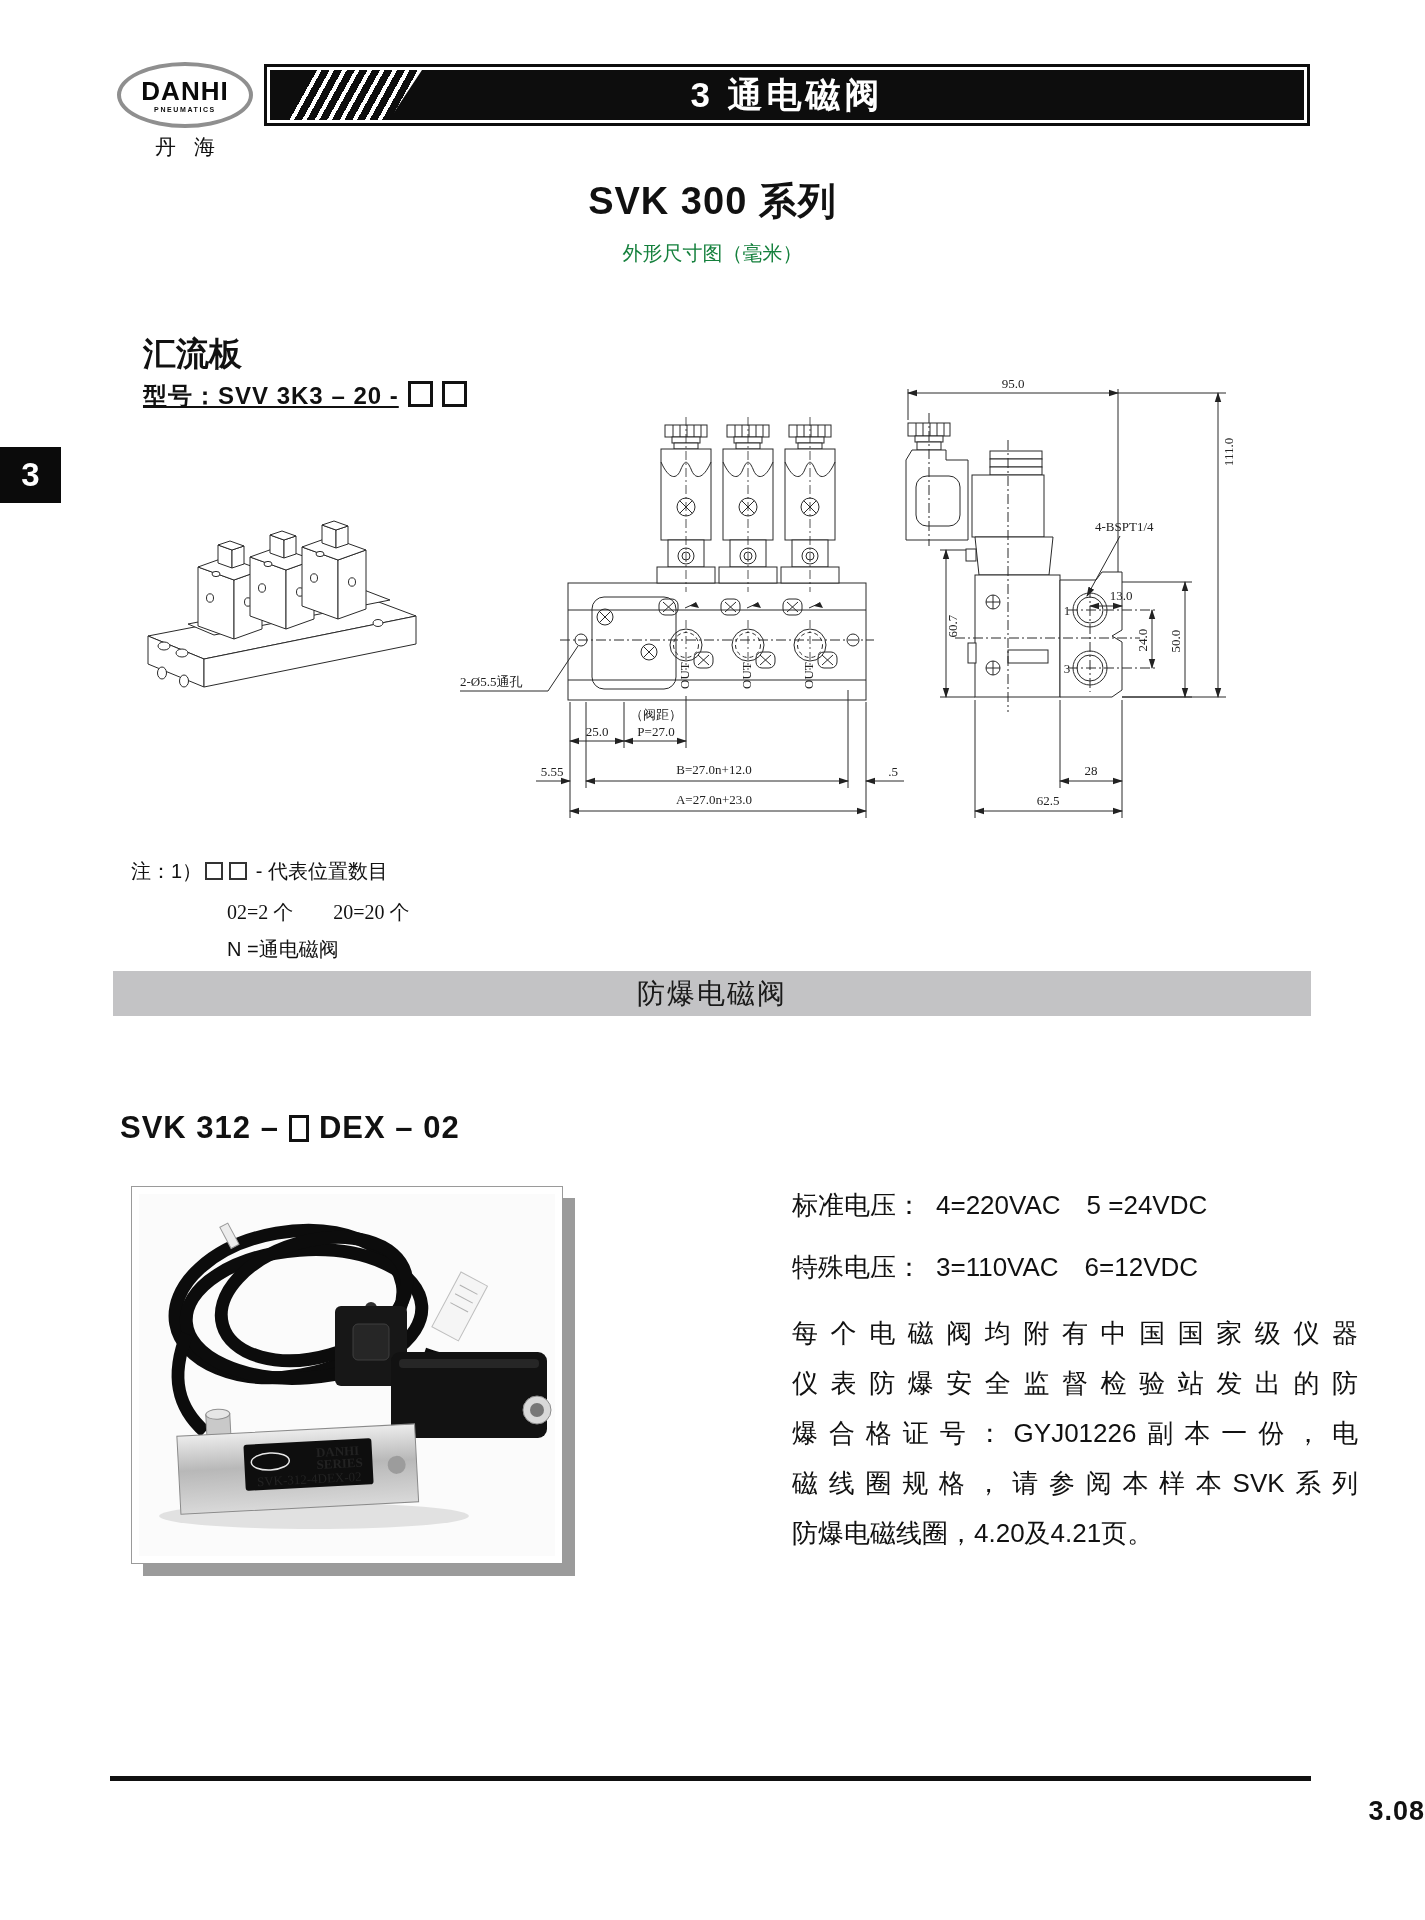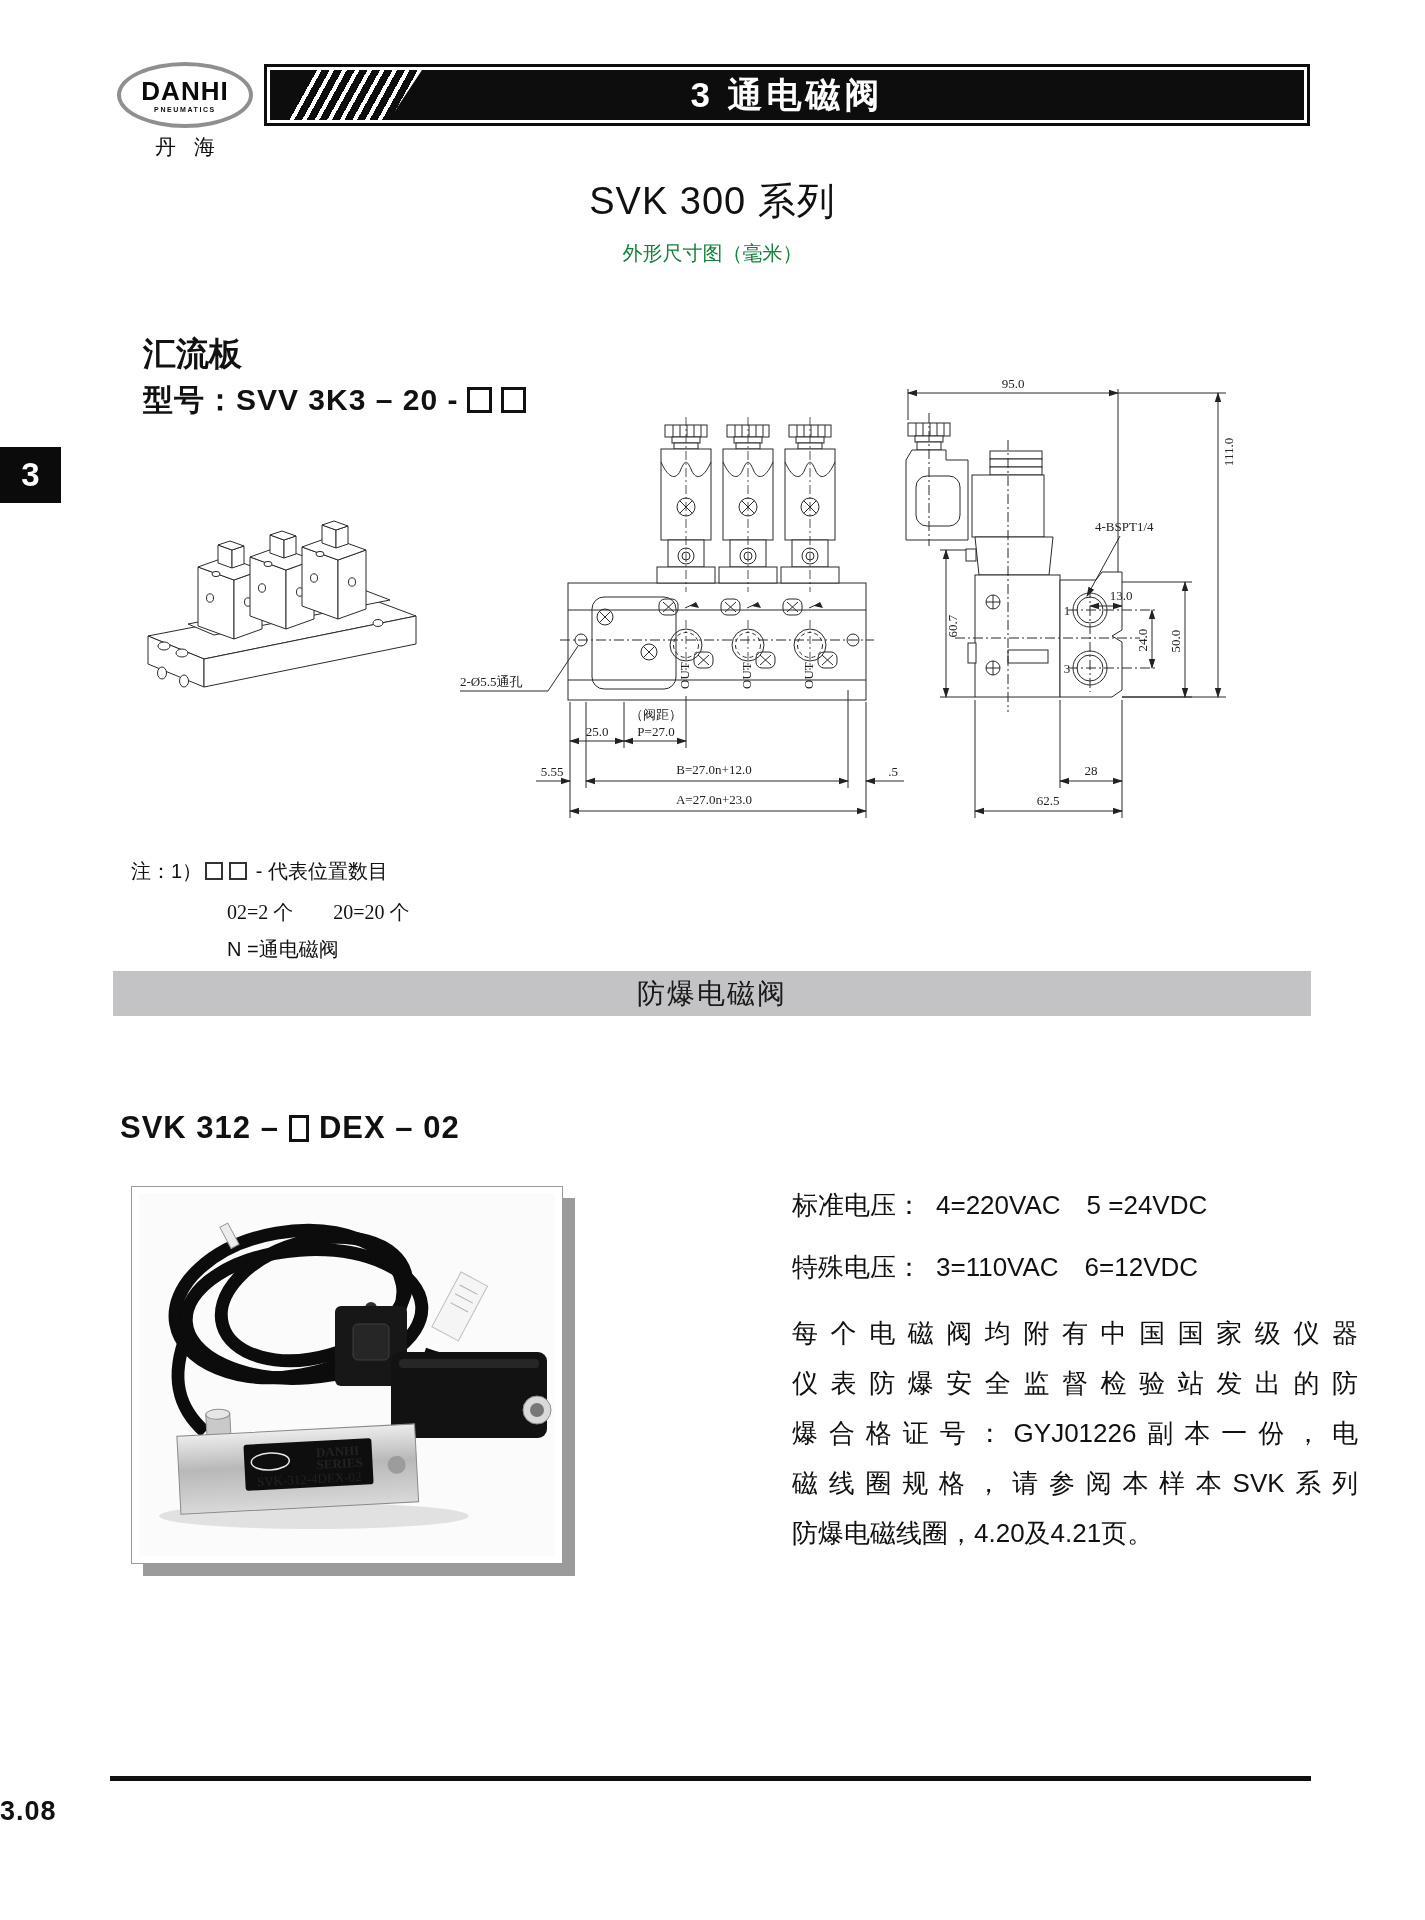--- a/index.html
+++ b/index.html
@@ -20,25 +20,25 @@
   #banner-inner { position:relative; width:100%; height:100%; background:#0d0d0d; overflow:hidden;padding-left:36px; }
   #banner-stripes { position:absolute; left:14px; top:0; bottom:0; width:138px;
      background:repeating-linear-gradient(119deg, rgba(0,0,0,0) 0 7px, #ffffff 7px 11px);
      clip-path:polygon(0% 100%, 24% 0%, 100% 0%, 76% 100%); }
   #banner-title { position:absolute; inset:0; display:flex; align-items:center; justify-content:center;
      color:#ffffff; font-size:35px; font-weight:bold; letter-spacing:4px; }
 
   #side-tab { left:0; top:447px; width:61px; height:56px; background:#0b0b0b; color:#fff;
      display:flex; align-items:center; justify-content:center; font-size:33px; font-weight:bold; }
 
-  #series-title { left:0; top:176px; width:1425px; text-align:center; font-size:38px; font-weight:normal; letter-spacing:1px; }
+  #series-title { left:0; top:176px; width:1425px; text-align:center; font-size:38px; font-weight:bold; letter-spacing:1px; }
   #series-subtitle { left:0; top:240px; width:1425px; text-align:center; font-size:20px; color:#15803d; }
 
   #manifold-heading { left:143px; top:320px; font-size:33px; font-weight:bold;margin-top:12px; }
-  #model-line { left:143px; top:380px; font-size:30px; font-weight:bold; letter-spacing:1px; }
+  #model-line { left:143px; top:380px; font-size:24px; font-weight:bold; letter-spacing:1px;text-decoration:underline; }
   .sq-box { display:inline-block; width:25px; height:26px; border:3px solid #111; margin-left:9px; vertical-align:-3px; background:#fff; }
 
   
   svg text { font-family:"Liberation Serif", serif; font-size:13px; fill:#222; }
   .tline { stroke:#2a2a2a; stroke-width:1; fill:none; }
   .tfill { fill:#ffffff; stroke:#2a2a2a; stroke-width:1; }
 
   
   #note1 { left:131px; top:858px; font-size:20px; }
   #note2 { left:227px; top:899px; font-size:20px; font-family:"Liberation Serif", serif; }
@@ -55,21 +55,21 @@
      border:1px solid #9a9a9a; box-shadow:12px 12px 0 0 #9b9b9b; padding:7px; }
 
   #spec-block { left:792px; top:1188px; width:566px; font-size:26px; }
   .spec-line { margin-bottom:27px; white-space:nowrap; }
   .spec-value { margin-left:14px; }
   #desc-block { left:792px; top:1308px; width:566px; font-size:26px; }
   .desc-line { height:50px; line-height:50px; text-align:justify; }
   .jl { text-align-last:justify; }
 
   #footer-rule { left:110px; top:1776px; width:1201px; height:5px; background:#111; }
-  #page-number { left:0; top:1796px; width:1425px; text-align:left; font-size:27px; font-weight:bold; letter-spacing:1px; }
+  #page-number { left:0; top:1796px; width:1425px; text-align:right; font-size:27px; font-weight:bold; letter-spacing:1px; }
 </style>
 </head>
 <body>
 
 <div id="page">
 
   <div class="abs" id="logo-wrap">
     <div id="logo-oval">
       <div id="logo-main">DANHI</div>
       <div id="logo-sub">PNEUMATICS</div>

